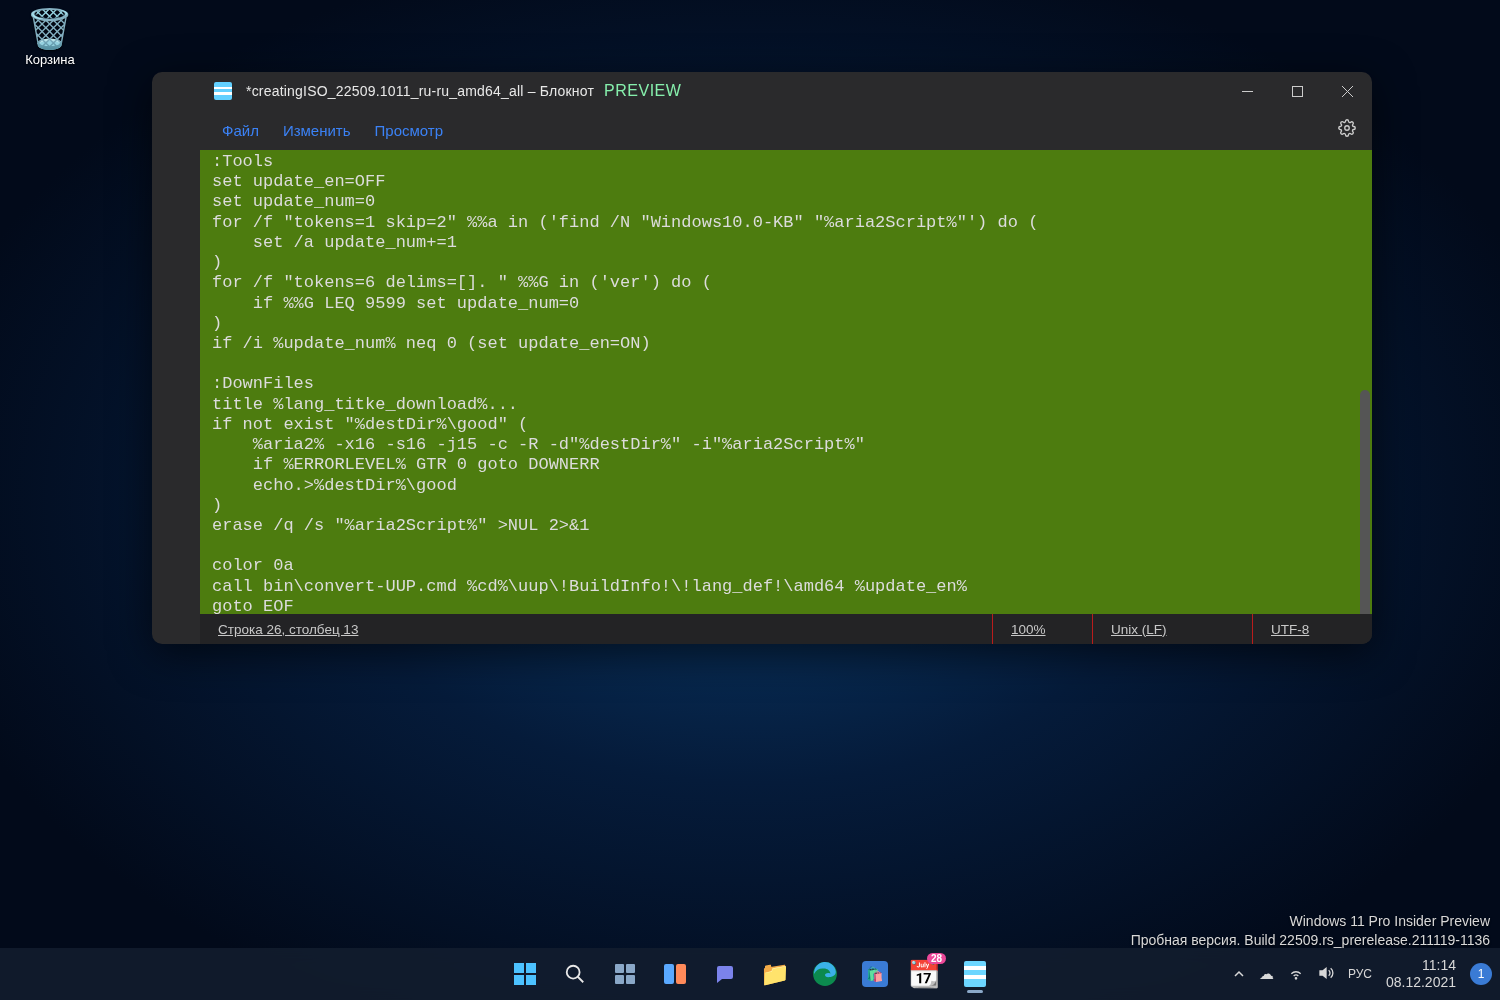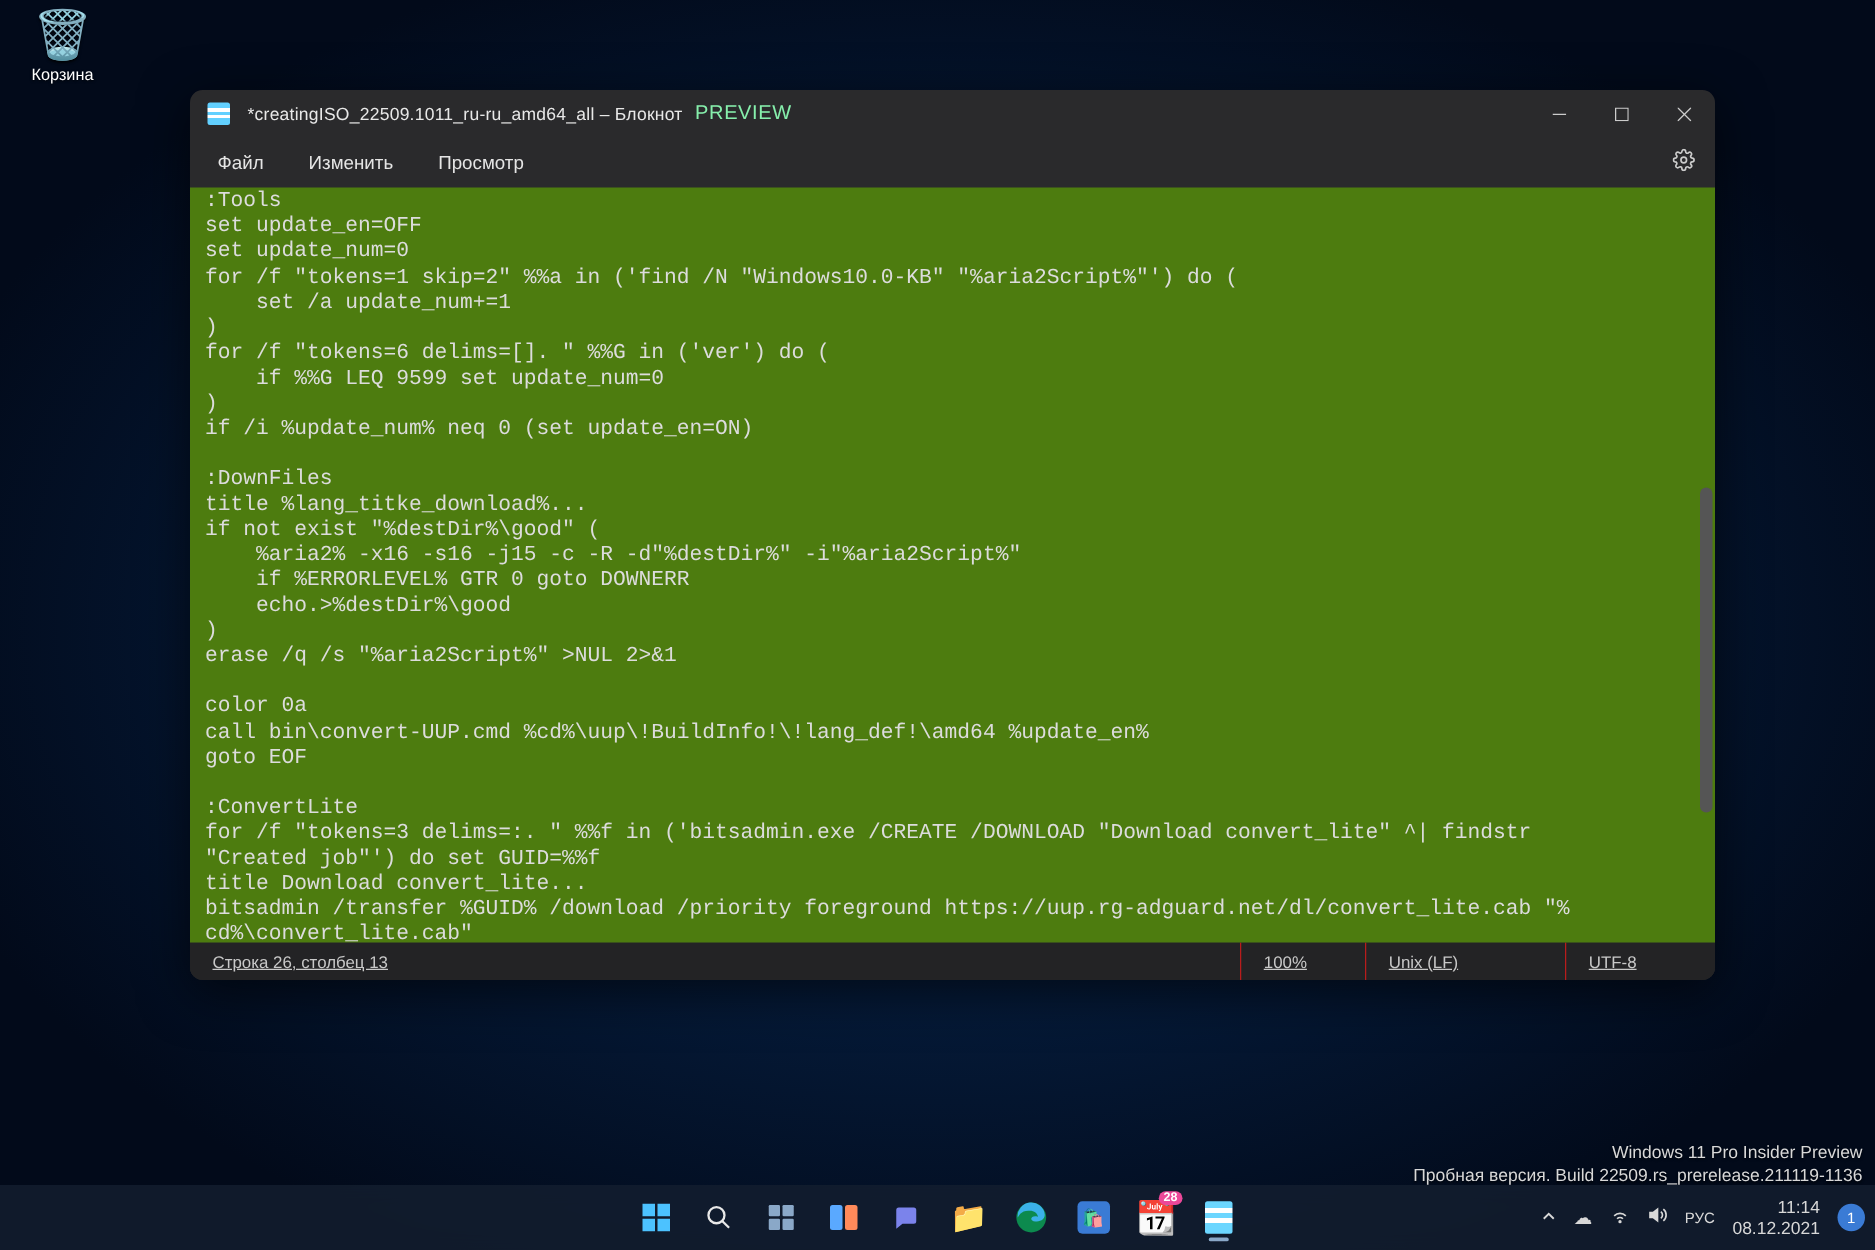--- a/index.html
+++ b/index.html
@@ -12,42 +12,42 @@
   .desktop-icon {
     position: absolute; top: 10px; left: 15px; width: 70px;
     text-align: center; color: #fff; font-size: 13px;
     text-shadow: 0 1px 2px rgba(0,0,0,0.8);
   }
   .desktop-icon .bin-icon { font-size: 38px; line-height: 1; }
   .desktop-icon .label { margin-top: 4px; }
 
   
   .window {
-    position: absolute; top: 72px; left: 152px; width: 1220px; height: 712px;
+    position: absolute; top: 72px; left: 152px; width: 1220px; height: 572px;
     background: #2a2a2c; border-radius: 10px; overflow: hidden;
     box-shadow: 0 10px 40px rgba(0,0,0,0.6);
-    display: flex; flex-direction: column;
+    display: flex; flex-direction: column; padding-left: 48px;
   }
   .titlebar {
     height: 38px; display: flex; align-items: center; padding-left: 14px;
     color: #ddd; font-size: 14px;
   }
   .titlebar .app-icon {
     width: 18px; height: 18px; margin-right: 14px;
     background: linear-gradient(#62d0ff 25%, #fff 25% 40%, #62d0ff 40% 55%, #fff 55% 70%, #62d0ff 70%);
     border-radius: 2px;
   }
   .titlebar .title { color: #e8e8e8; font-weight: 400; letter-spacing: 0.2px; }
   .titlebar .preview { margin-left: 10px; color: #86efac; font-size: 16px; letter-spacing: 0.5px; }
   .win-controls { margin-left: auto; display: flex; }
   .win-btn { width: 50px; height: 38px; display: flex; align-items: center; justify-content: center; color: #ccc; font-size: 11px; }
 
   .menubar {
     height: 40px; display: flex; align-items: center; padding: 0 10px;
-    color: #e5e5e5; font-size: 15px; gap: 12px;
+    color: #3b82f6; font-size: 15px;
   }
   .menubar .menu-item { padding: 6px 12px; border-radius: 4px; }
   .menubar .gear { margin-left: auto; font-size: 17px; color: #ccc; padding: 6px; }
 
   .editor {
     flex: 1; background: #4d7c0f; color: #dcdcdc;
     font-family: Consolas, "Courier New", monospace; font-size: 17px;
     line-height: 1.19; padding: 2px 12px;
     white-space: pre; overflow: hidden; position: relative;
   }

